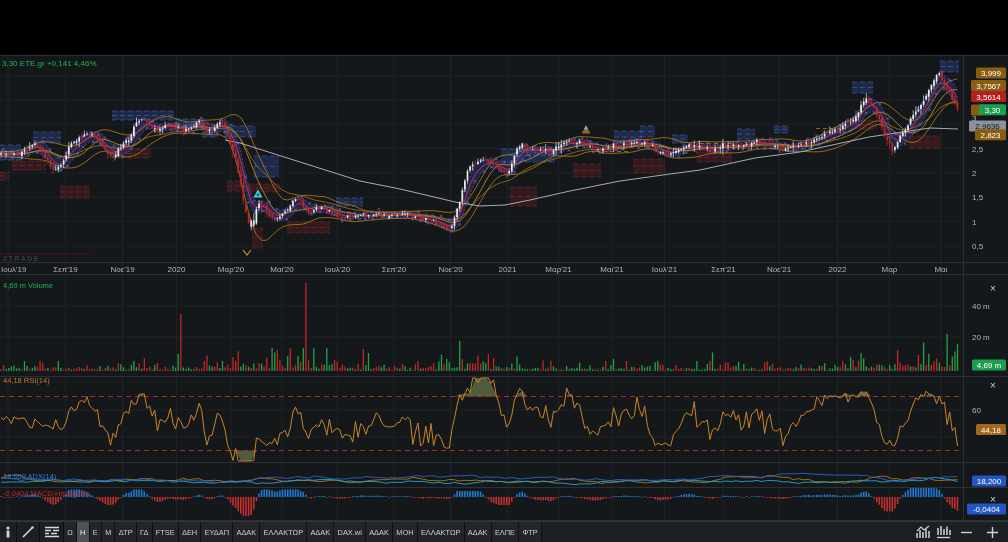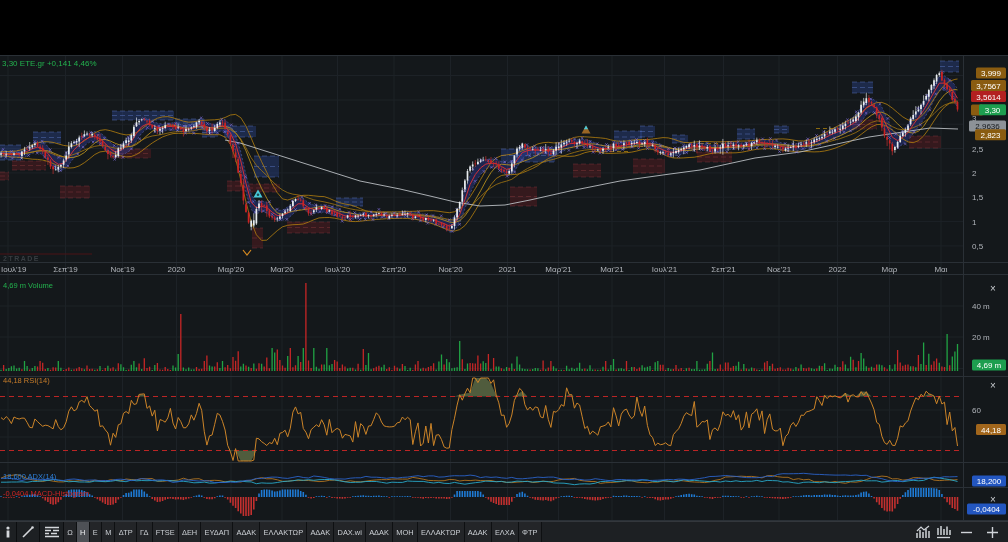--- a/index.html
+++ b/index.html
@@ -222,21 +222,21 @@
       <div class="tab">ΔΕΗ</div>
       <div class="tab">ΕΥΔΑΠ</div>
       <div class="tab">ΑΔΑΚ</div>
       <div class="tab">ΕΛΛΑΚΤΩΡ</div>
       <div class="tab">ΑΔΑΚ</div>
       <div class="tab">DAX.wi</div>
       <div class="tab">ΑΔΑΚ</div>
       <div class="tab">ΜΟΗ</div>
       <div class="tab">ΕΛΛΑΚΤΩΡ</div>
       <div class="tab">ΑΔΑΚ</div>
-      <div class="tab">ΕΛΧΑ</div>
+      <div class="tab">ΕΛΠΕ</div>
       <div class="tab">ΦΤΡ</div>
 <div class="sp"></div>
 <div class="ricn">
         <svg width="15" height="14" viewBox="0 0 15 14">
           <path d="M1 13V8M4 13V5M7 13V7M10 13V4M13 13V6" stroke="#cfd3d8" stroke-width="1.5"></path>
           <path d="M1 6l4-4 3 3 5-4" stroke="#cfd3d8" stroke-width="1.2" fill="none"></path>
         </svg>
       </div>
 <div class="ricn">
         <svg width="15" height="14" viewBox="0 0 15 14">

